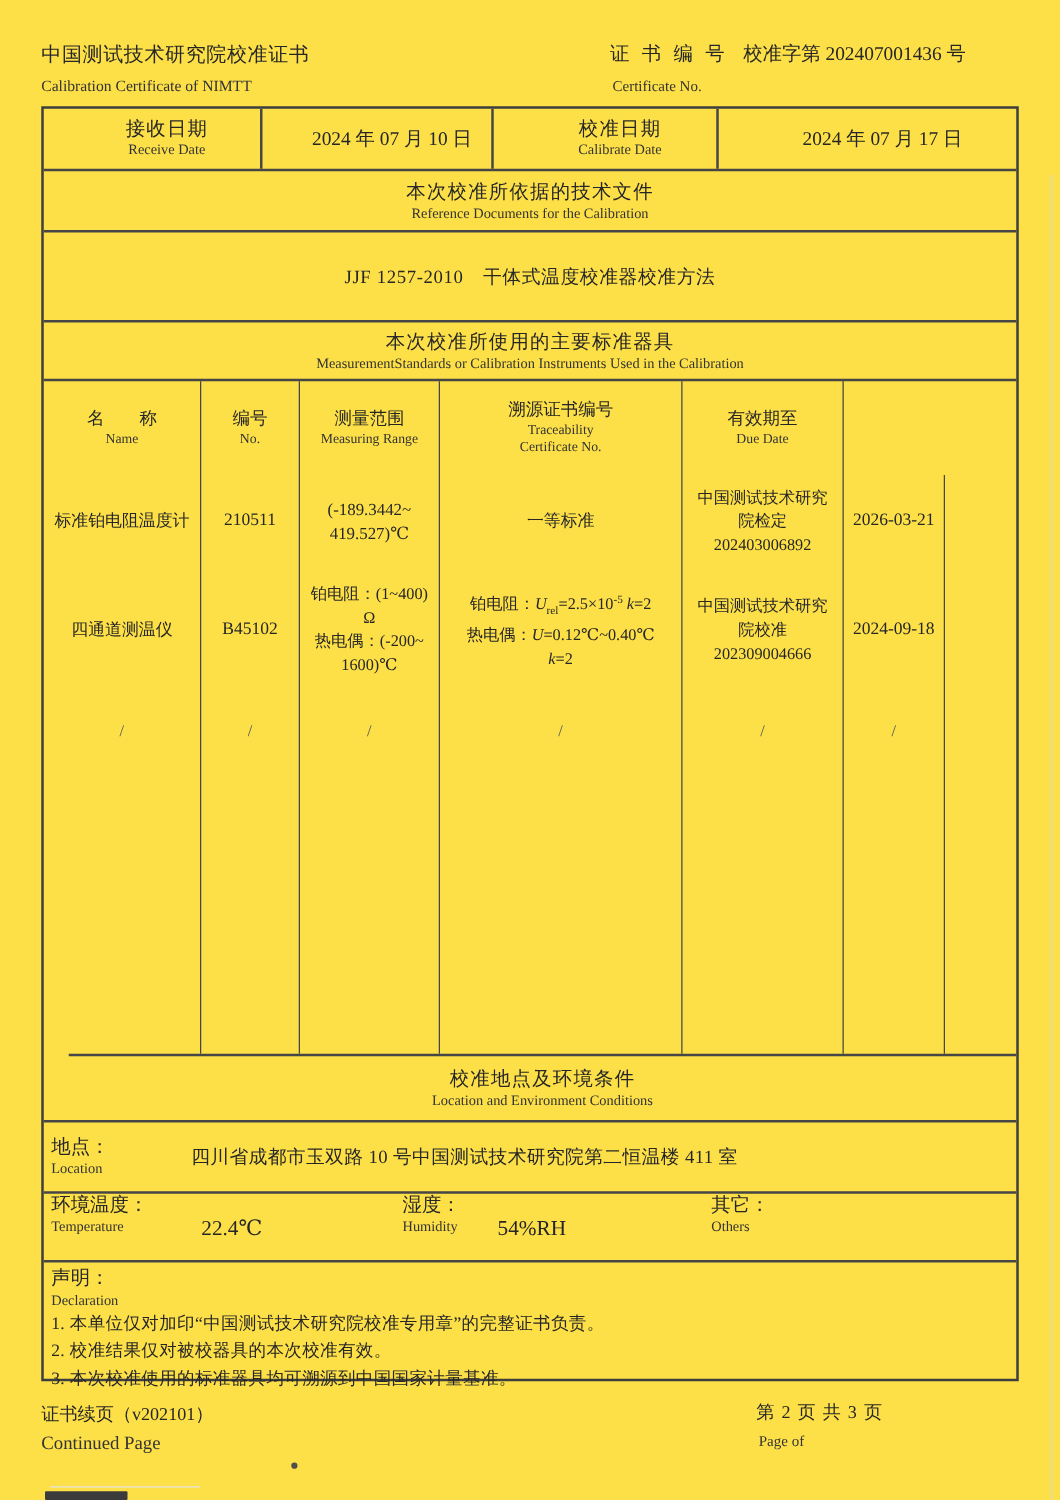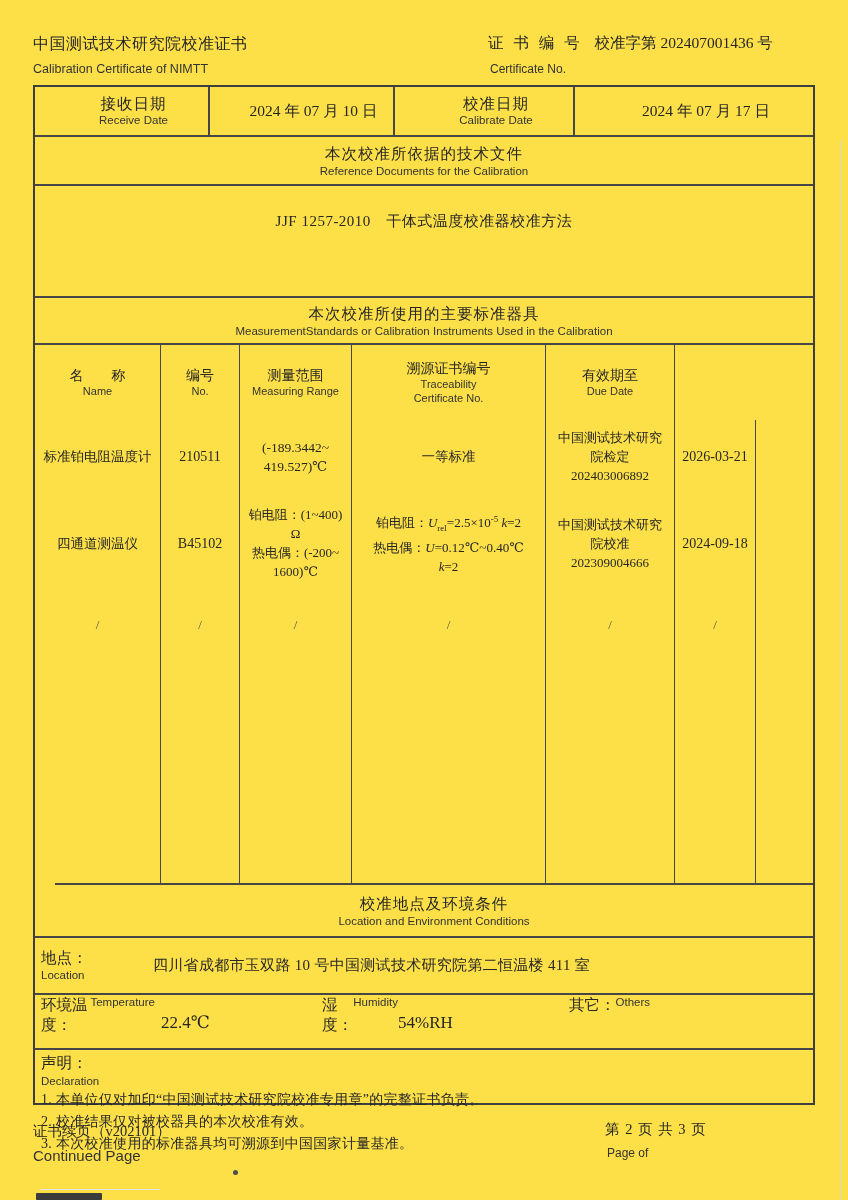--- a/index.html
+++ b/index.html
@@ -3,21 +3,21 @@
 <meta charset="utf-8">
 <style>
   * { margin:0; padding:0; box-sizing:border-box; }
   html,body { width:848px; height:1200px; background:#efefed; }
   .page {
     position:relative; width:848px; height:1200px;
     background:#fde047;
     font-family:"Liberation Serif","DejaVu Serif",serif;
     color:#262626; overflow:hidden;
   }
-  .en { font-family:Liberation Sans, sans-serif; color:#333; }
+  .en { font-family:Liberation Serif, serif; color:#333; }
   .cn { font-family:"Liberation Serif","DejaVu Serif",serif; }
 
   
   .hdr-title-cn { position:absolute; left:33px; top:34px; font-size:16px; letter-spacing:.5px; }
   .hdr-title-en { position:absolute; left:33px; top:62px; font-size:12.5px; }
   .cert-line { position:absolute; left:488px; top:33px; font-size:15.5px; white-space:nowrap; }
   .cert-line .lbl { letter-spacing:3px; margin-right:8px; }
   .cert-en { position:absolute; left:490px; top:62px; font-size:12px; }
 
   
@@ -32,21 +32,21 @@
   .sec-dates { display:grid; grid-template-columns:175px 185px 180px auto; height:48px; }
   .sec-dates > div { border-right:2px solid #464646; display:flex; flex-direction:column; align-items:center; justify-content:center;margin-left:24px; }
   .sec-dates > div:last-child { border-right:none; }
   .dl-cn { font-size:15.5px; letter-spacing:1px; line-height:19px; }
   .dl-en { font-size:11.5px; line-height:15px; }
   .d-val { font-size:15.5px; }
 
   
   .sec-title { display:flex; flex-direction:column; align-items:center; justify-content:center; }
   .sec-ref-title { height:49px; }
-  .sec-std-title { height:47px;margin-top:40px; }
+  .sec-std-title { height:47px; }
   .sec-loc-title { height:53px;margin-left:20px; }
   .t-cn { font-size:15.5px; letter-spacing:1px; line-height:21px; }
   .t-en { font-size:11.5px; line-height:15px; }
 
   .sec-ref-content { height:72px; display:flex; align-items:center; justify-content:center; font-size:15px; letter-spacing:.5px; }
 
   
   .std-grid { display:grid; grid-template-columns:126px 79px 112px 194px 129px 81px auto; }
   .sec-std-header { height:77px; }
   .sec-std-header > div { border-right:1.5px solid #464646; display:flex; flex-direction:column; align-items:center; justify-content:center; text-align:center; }
@@ -66,21 +66,21 @@
   .it { font-style:italic; }
 
   
   .sec-place { height:57px; display:flex; align-items:center; }
   .place-label { width:118px; padding-left:6px; align-self:stretch; display:flex; flex-direction:column; justify-content:center; }
   .p-cn { font-size:15.5px; line-height:20px; }
   .p-en { font-size:11.5px; line-height:15px; }
   .place-value { font-size:15px; letter-spacing:.3px; }
 
   .sec-env { height:55px; display:flex; align-items:center; }
-  .env-label { align-self:stretch; display:flex; justify-content:flex-start; padding-left:6px; }
+  .env-label { align-self:stretch; display:flex; flex-direction:column; justify-content:flex-start; padding-left:6px; }
   .env-val { font-size:17px; padding-top:2px; }
   .w1 { width:120px; } .w2 { width:161px; } .w3 { width:82px; } .w4 { width:165px; }
 
   
   .sec-decl { height:105px; padding:3px 8px 0 6px; }
   .decl-cn { font-size:15.5px; line-height:20px; }
   .decl-en { font-size:11.5px; line-height:16px; }
   .decl-item { font-size:14px; line-height:22px; letter-spacing:.3px; }
 
   

